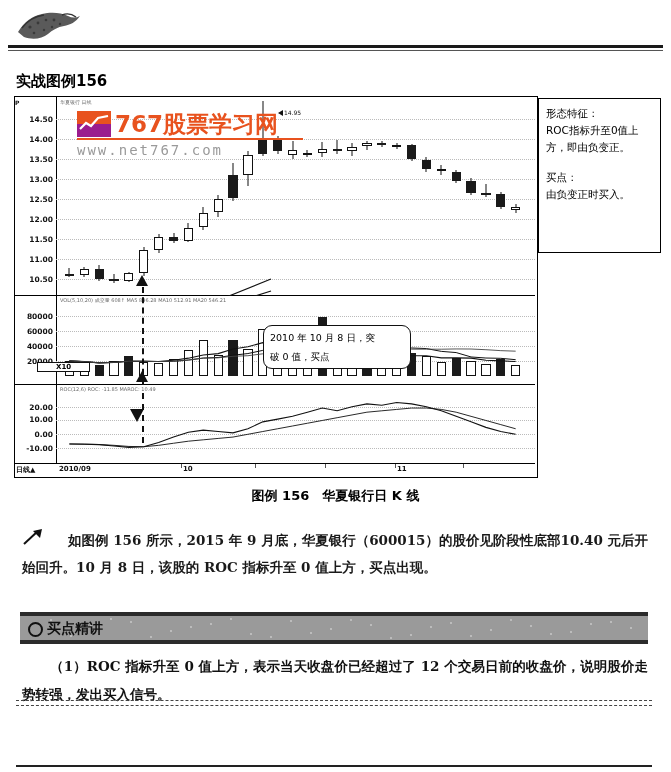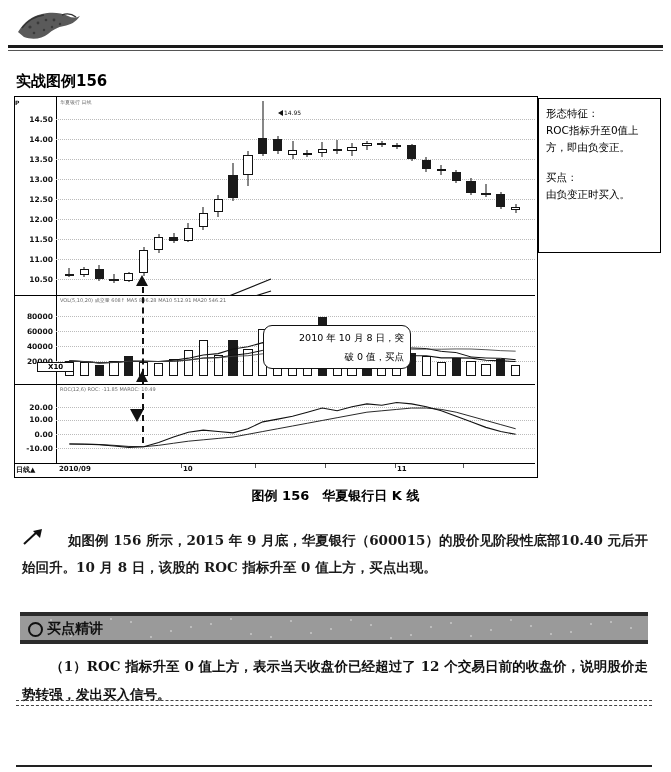--- a/index.html
+++ b/index.html
@@ -100,42 +100,42 @@
   .vb.dn{background:#1a1a1a;border:1px solid #1a1a1a;}
 
   
   .callout{
     position:absolute;left:248px;top:228px;width:148px;height:44px;
     border:1.5px solid #111;border-radius:9px;background:#fff;
     font-size:9.5px;line-height:19px;color:#000;padding:2px 6px;
     box-sizing:border-box;
     font-family:"DejaVu Sans","Liberation Sans",sans-serif;
   }
-  .callout-line{white-space:nowrap;text-align:right;}
+  .callout-line{white-space:nowrap;}
   .leader{position:absolute;}
 
   
   .vdash{position:absolute;left:0;width:0;border-left:2px dashed #111;}
   .uparrow,.dnarrow{position:absolute;width:0;height:0;}
   .uparrow{border-left:6px solid transparent;border-right:6px solid transparent;border-bottom:11px solid #111;}
   .dnarrow{border-left:7px solid transparent;border-right:7px solid transparent;border-top:13px solid #111;}
 
   .pricetag{
     position:absolute;font-size:6px;color:#111;white-space:nowrap;
     font-family:"DejaVu Sans","Liberation Sans",sans-serif;
   }
 
   
   .xtick{position:absolute;font-size:7px;color:#111;white-space:nowrap;
     font-family:"DejaVu Sans","Liberation Sans",sans-serif;font-weight:bold;}
   .xmark{position:absolute;width:1px;height:4px;background:#555;top:0;}
 
   .x10{
     position:absolute;left:22px;top:66px;border:1px solid #111;
-    font-size:7px;padding:0 10px;background:#fff;font-weight:bold;
+    font-size:7px;padding:0 18px;background:#fff;font-weight:bold;
     font-family:"DejaVu Sans","Liberation Sans",sans-serif;
   }
 
   
   .notebox{
     position:absolute;left:538px;top:98px;width:123px;height:155px;
     border:1.5px solid #000;background:#fff;box-sizing:border-box;
     padding:6px 7px;
   }
   .notebox p{margin:0;font-size:10.5px;line-height:17px;color:#000;
@@ -378,20 +378,34 @@
           <div class="cd" style="left: 481.174px; top: 0px; width: 9.22298px; height: 198px;">
             <div class="wick" style="top: 94.8px; height: 17.6px;"></div>
             <div class="body dn" style="top: 97.2px; height: 12.8px;"></div>
           </div>
           <div class="cd" style="left: 496.05px; top: 0px; width: 9.22298px; height: 198px;">
             <div class="wick" style="top: 106.8px; height: 8.8px;"></div>
             <div class="body up" style="top: 110px; height: 3.2px;"></div>
           </div>
         </div>
 
+      <div class="wm">
+        <div class="wm-row1">
+          <div class="wm-logo">
+            <div class="o"></div>
+              <div class="p"></div>
+            <svg class="z" viewBox="0 0 30 18">
+              <polyline points="1,14 7,8 12,11 19,3 29,1" fill="none" stroke="#ffffff" stroke-width="2.2"></polyline>
+            </svg>
+          </div>
+          <div class="wm-text">767股票学习网</div>
+        </div>
+        <div class="wm-bar"></div>
+        <div class="wm-url">www.net767.com</div>
+      </div>
 
       <div class="pricetag" style="left:263px;top:12px;">
         <svg width="6" height="6" viewBox="0 0 6 6" style="vertical-align:middle">
             <path d="M5 0 L0 3 L5 6 Z" fill="#111"></path>
           </svg><span>14.95</span>
       </div>
 
       <div class="uparrow" style="left:121px;top:178px;"></div>
 
       <svg class="leader" style="left:120px;top:150px;width:140px;height:90px;" viewBox="0 0 140 90">

